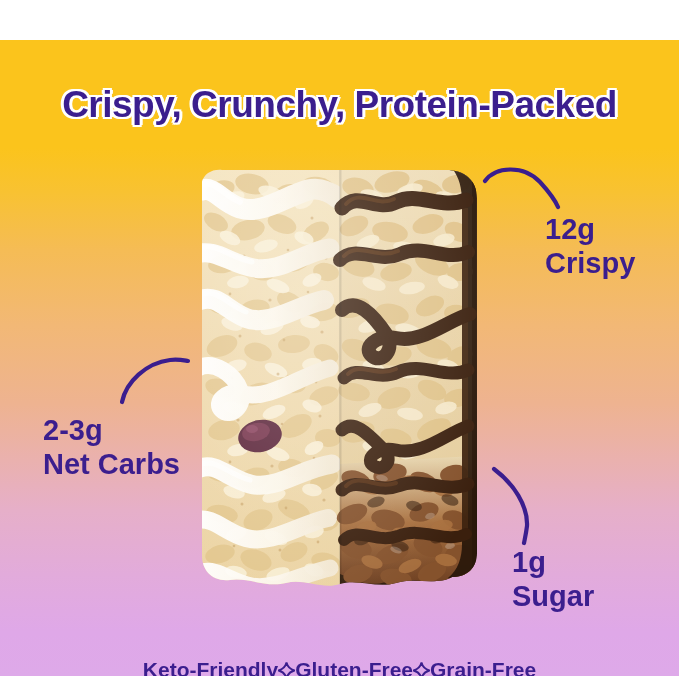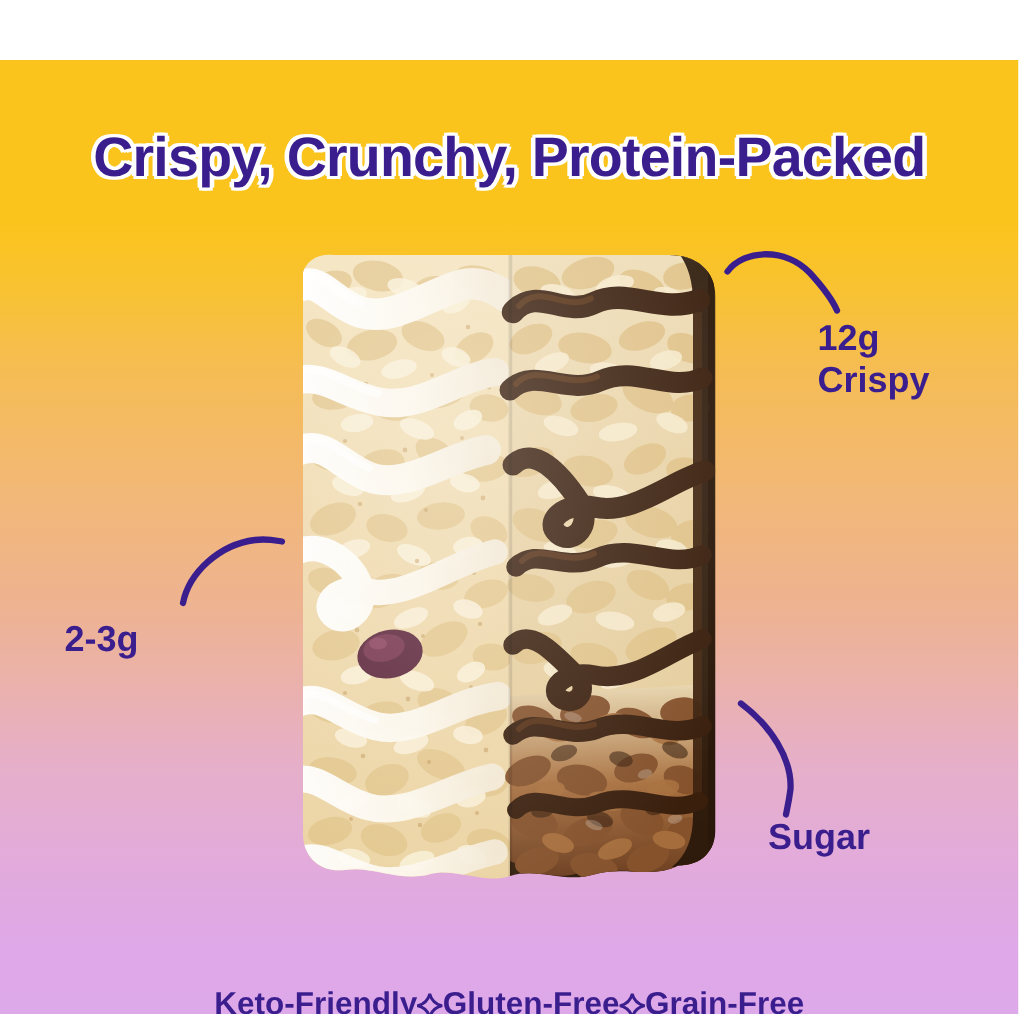--- a/index.html
+++ b/index.html
@@ -58,21 +58,21 @@
     width: 279px;
     height: 425px;
   }
   .bar-svg { display: block; }
 
   
   .callout {
     position: absolute;
     color: #3B1E8E;
     font-weight: bold;
-    font-size: 24px;
+    font-size: 29px;
     line-height: 1.18;
     white-space: nowrap;
   }
   #callout-protein { left: 545px; top: 172px; text-align: left; }
   #callout-netcarbs { left: 43px;  top: 373px; text-align: left; }
   #callout-sugar   { left: 512px; top: 505px; text-align: left; }
 
   .arc-svg { position: absolute; overflow: visible; }
   #arc-protein  { left: 480px; top: 122px; }
   #arc-netcarbs { left: 112px; top: 310px; }
@@ -427,26 +427,28 @@
   <div id="callout-protein" class="callout">
     <div>12g</div>
     <div>Crispy</div>
   </div>
 
   <svg id="arc-netcarbs" class="arc-svg" width="85" height="62" viewBox="0 0 85 62">
     <path d="M10,52 C14,32 34,13 58,10 C66,9 70,10 76,11" fill="none" stroke="#3B1E8E" stroke-width="4.2" stroke-linecap="round"></path>
   </svg>
   <div id="callout-netcarbs" class="callout">
     <div>2-3g</div>
+    <div>Net Carbs</div>
   </div>
 
   <svg id="arc-sugar" class="arc-svg" width="60" height="88" viewBox="0 0 60 88">
     <path d="M6,5 C26,20 40,42 39,62 C38,70 37,74 36,79" fill="none" stroke="#3B1E8E" stroke-width="4.2" stroke-linecap="round"></path>
   </svg>
   <div id="callout-sugar" class="callout">
+    <div>1g</div>
     <div>Sugar</div>
   </div>
 
   <div id="benefits">
     <span>Keto-Friendly</span>
     <span class="sep">
       <svg width="17" height="17" viewBox="0 0 17 17">
         <path d="M8.5,0.6 C9.6,5.0 11.9,7.3 16.4,8.5 C11.9,9.7 9.6,12.0 8.5,16.4
                  C7.4,12.0 5.1,9.7 0.6,8.5 C5.1,7.3 7.4,5.0 8.5,0.6 Z" fill="none" stroke="#3B1E8E" stroke-width="1.9"></path>
       </svg>

